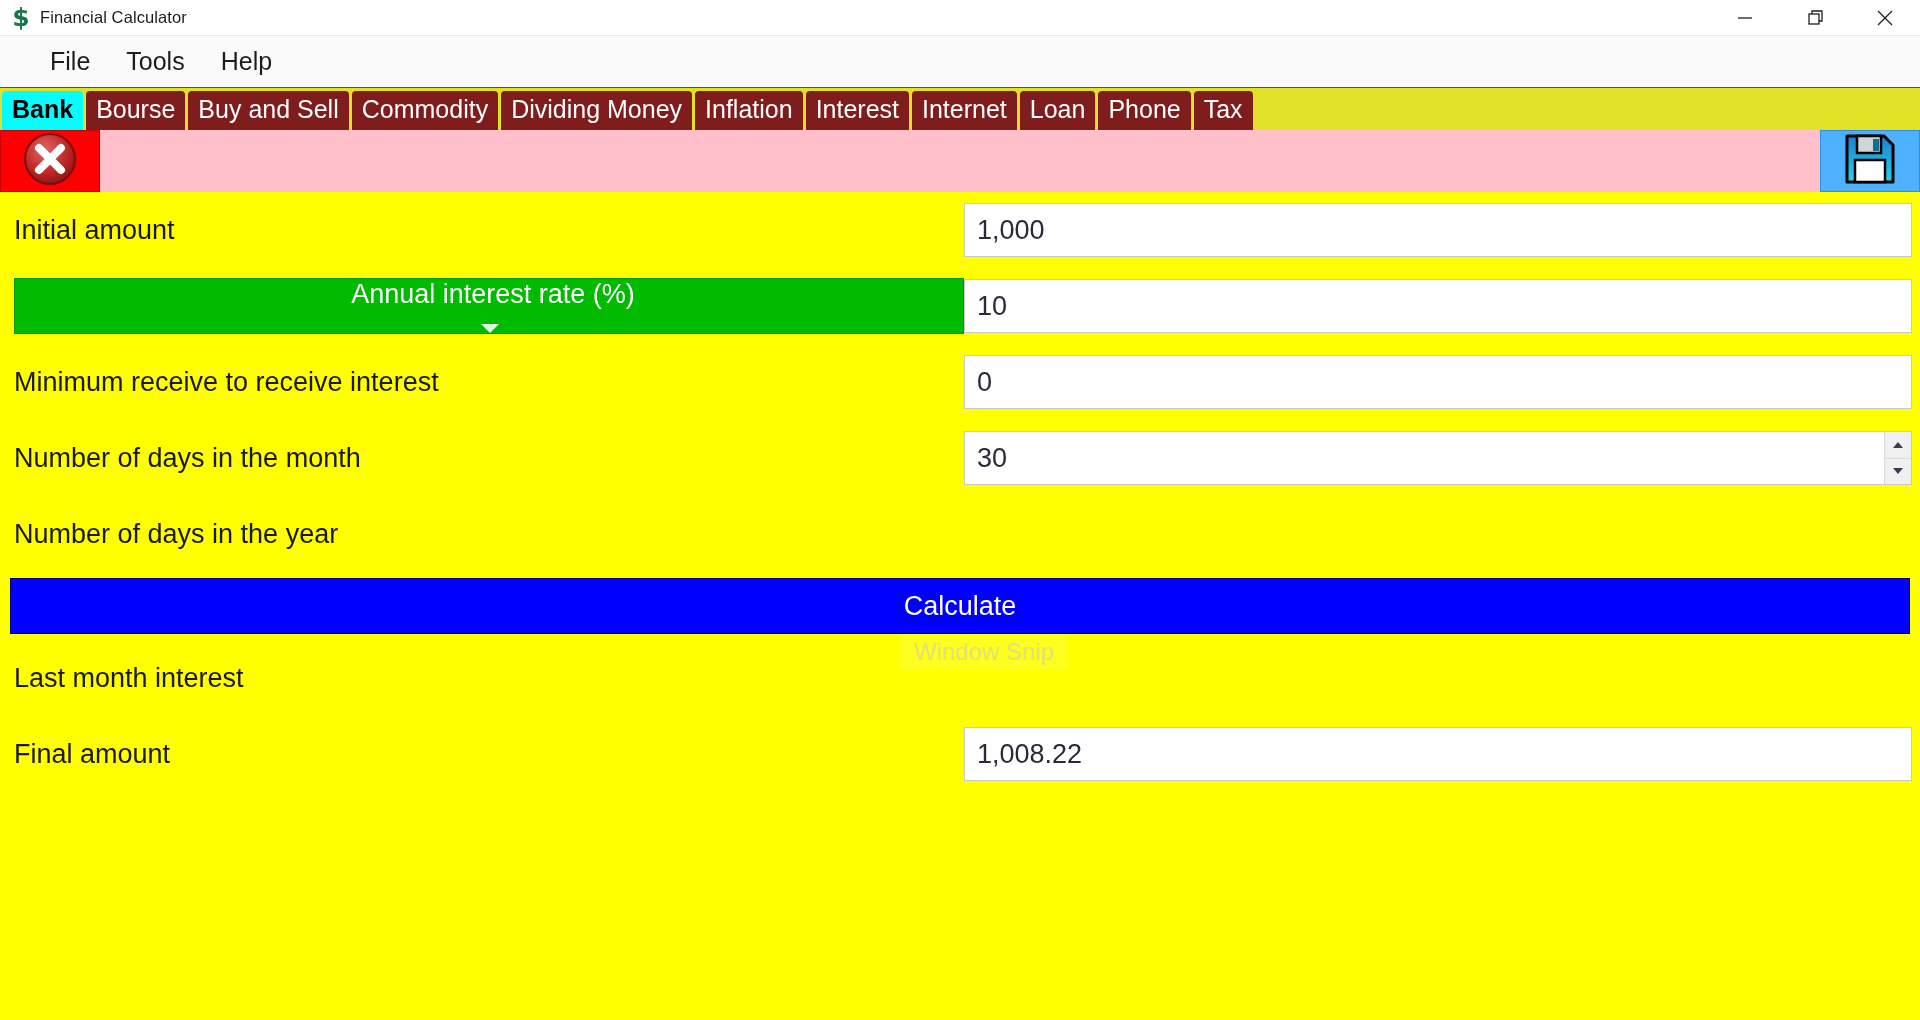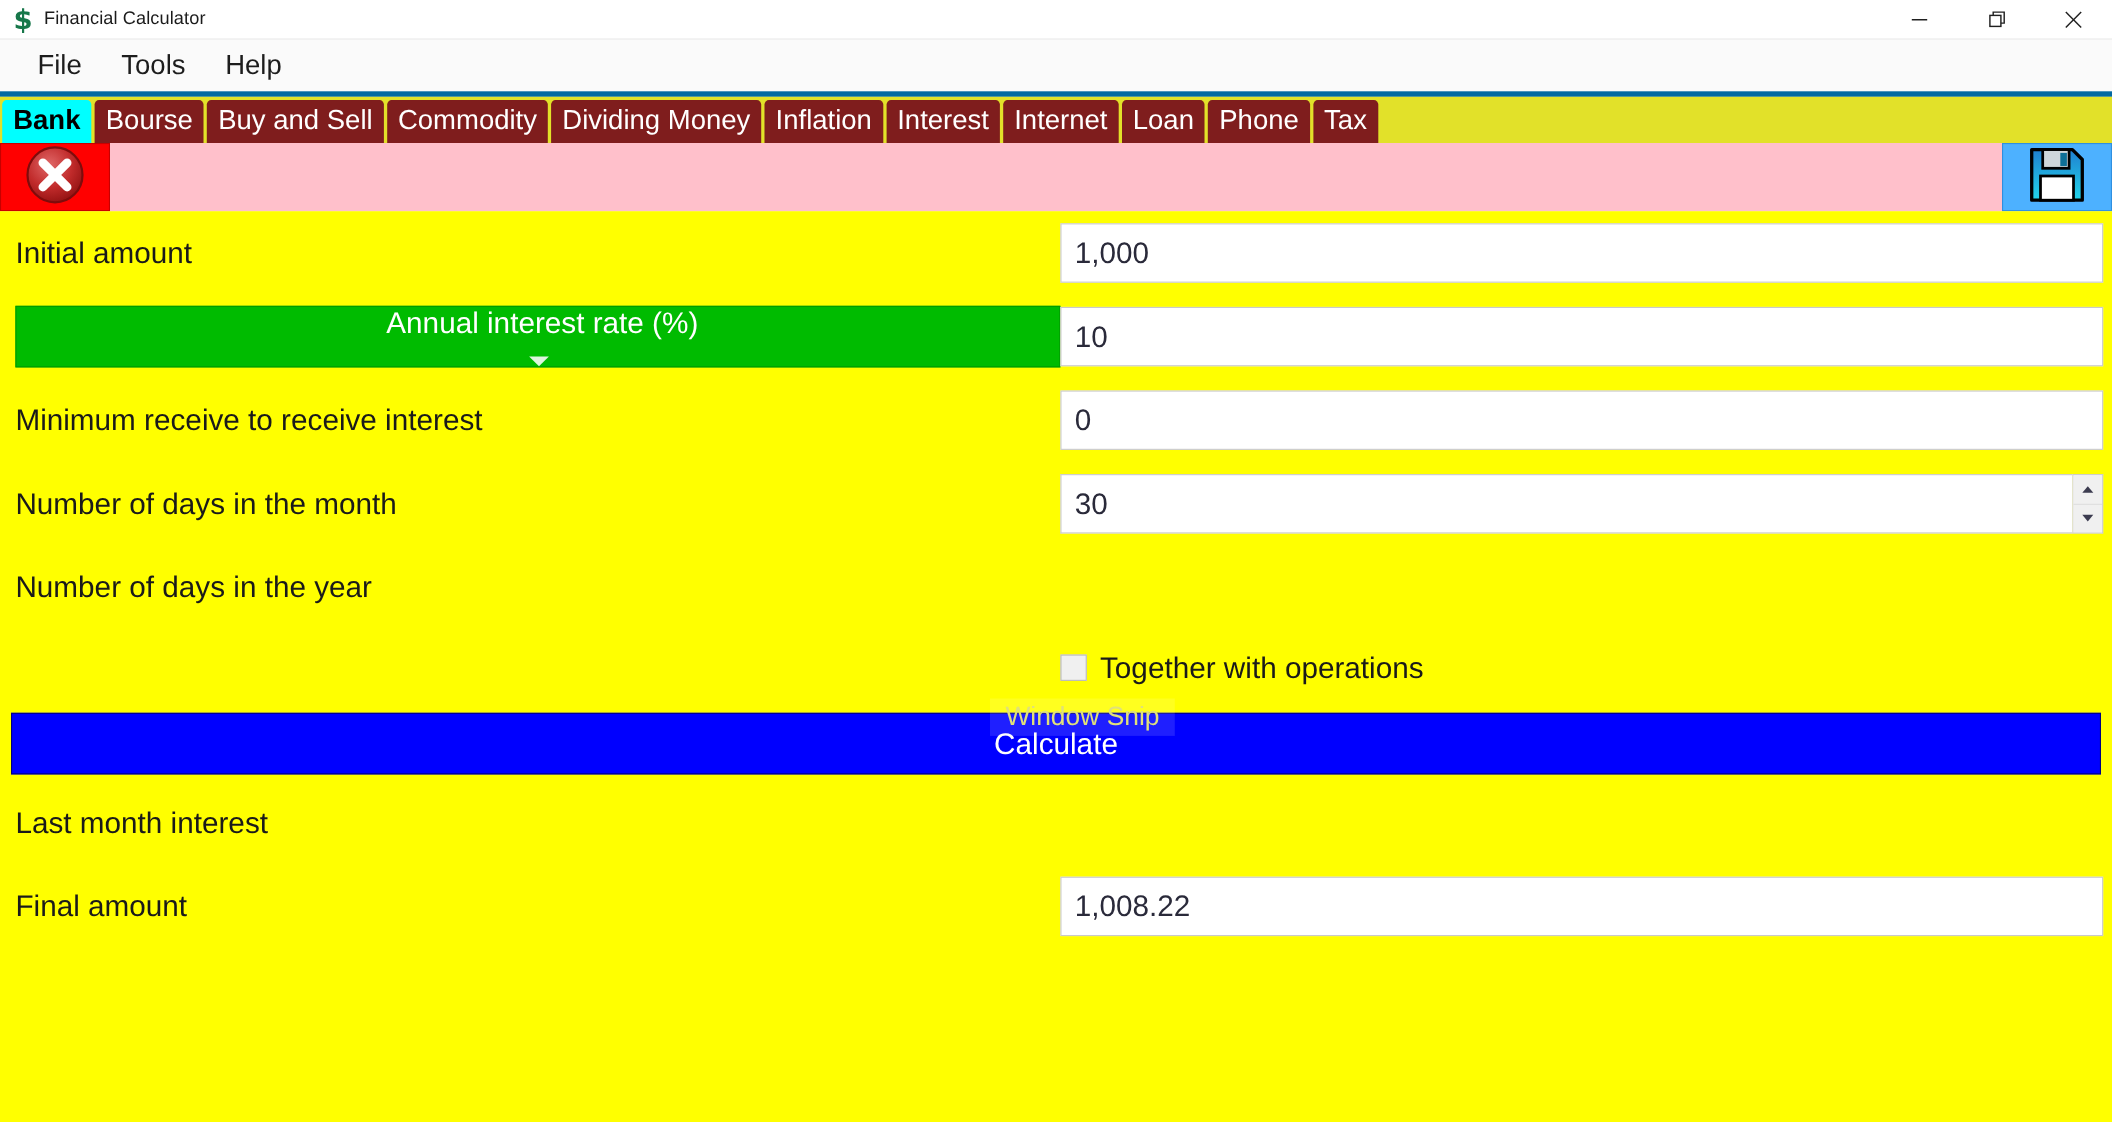--- a/index.html
+++ b/index.html
@@ -22,21 +22,21 @@
     font-size: 25px; font-weight: bold; color: #17774a; line-height: 1;
   }
   .title-text { font-size: 16.5px; color: #1b1b1b; margin-left: 4px; letter-spacing:0.1px;}
   .wincontrols { margin-left: auto; display: flex; height: 36px; }
   .wc { width: 70px; height: 36px; display: flex; align-items: center; justify-content: center; }
   .wc svg { display:block; }
 
   
   .menubar {
     height: 52px; min-height:52px; background: #fafafa; display: flex; align-items: center;
-    padding-left: 16px; border-bottom: 5px solid #0369a1;
+    padding-left: 32px; border-bottom: 1px solid #0369a1;
   }
   .menu-item {
     font-size: 25px; color: #1d1d1d; padding: 2px 18px; cursor: default;
     font-family: "Liberation Sans", sans-serif;
   }
 
   
   .tabbar {
     background: #e2e129; height: 42px; min-height:42px; display: flex; align-items: flex-end;
     padding-left: 2px; gap: 3px;
@@ -257,24 +257,20 @@
         </div>
       </div>
     </div>
 
     <div class="row">
       <div class="label-cell">
         <span class="label-txt">Number of days in the year</span>
       </div>
     </div>
 
-    <div class="chk-row">
-      <span class="chk-box"></span>
-      <span class="chk-label">Together with operations</span>
-    </div>
 
     <div class="calc-wrap">
       <div class="calc-btn">Calculate</div>
     </div>
 
     <div class="row">
       <div class="label-cell">
         <span class="label-txt">Last month interest</span>
       </div>
     </div>

